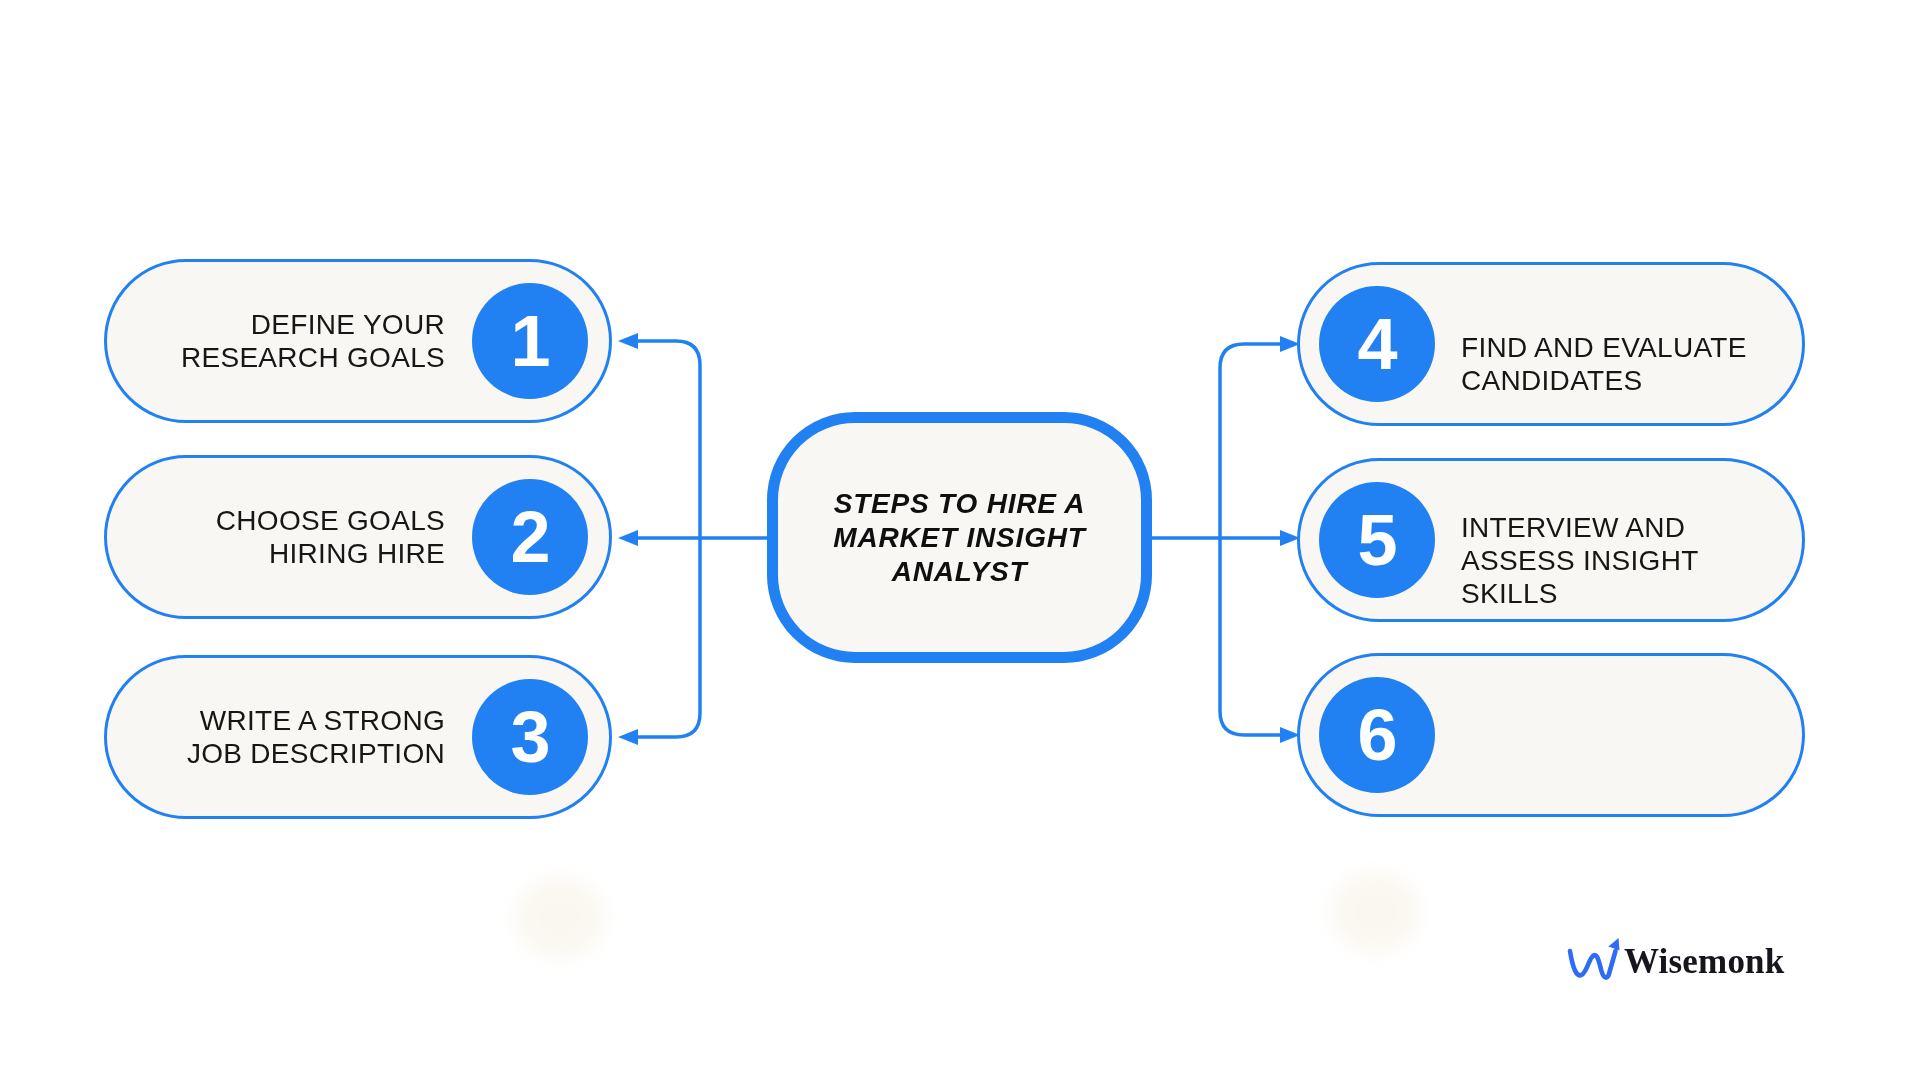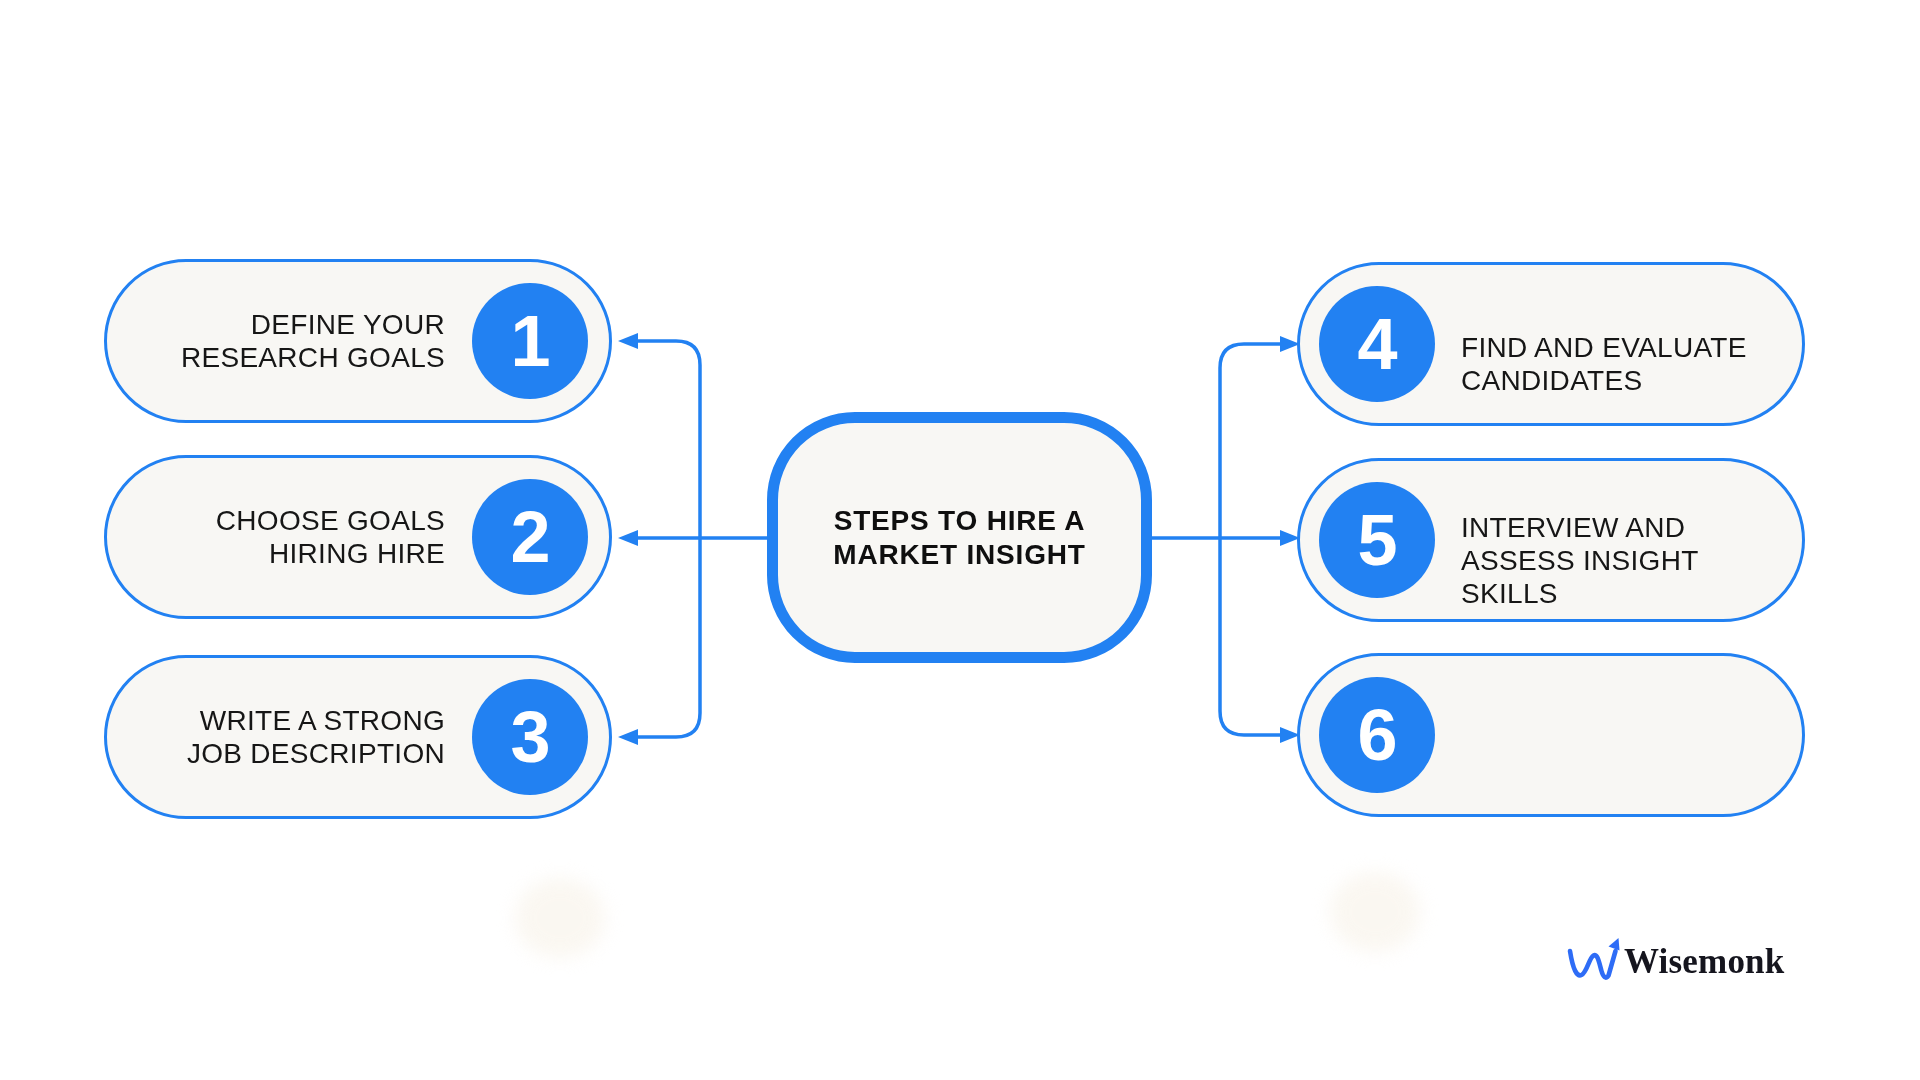--- a/index.html
+++ b/index.html
@@ -69,21 +69,21 @@
     position:absolute;left:767px;top:412px;width:385px;height:251px;
     background:var(--pill-bg);
     border:11px solid var(--accent);
     border-radius:88px;
     display:flex;align-items:center;justify-content:center;
   }
   .center-title{
     text-align:center;color:var(--title);
     font-size:28px;font-weight:800;line-height:34px;letter-spacing:.8px;
   }
-  .center-title span{display:block;}
+  .center-title span{display:block;font-style:italic;}
 
   
   .logo{
     position:absolute;left:1566px;top:930px;width:250px;height:64px;
     display:flex;align-items:center;
   }
   .logo-mark{width:58px;height:56px;flex:0 0 auto;}
   .logo-text{
     font-family:"Liberation Serif", serif;
     font-weight:700;font-size:35px;color:#15151E;letter-spacing:.2px;
@@ -165,20 +165,21 @@
 <div class="pill side-right p6">
   <div class="badge">
     <span class="num">6</span>
   </div>
 </div>
 
 <div class="center-box">
   <div class="center-title">
     <span>STEPS TO HIRE A</span>
     <span>MARKET INSIGHT</span>
+    <span>ANALYST</span>
   </div>
 </div>
 
 <div class="logo">
   <svg class="logo-mark" viewBox="0 0 58 56" xmlns="http://www.w3.org/2000/svg" aria-hidden="true">
     <path d="M4 17 C7 36 11 43 15.5 41 C21 38.5 23 24 27.5 21.5 C31.5 19.3 33 28 35.5 37 C37.3 43.5 40 45.5 42.5 41.5 L49.5 17" fill="none" stroke="#2E6CF6" stroke-width="4.6" stroke-linecap="round" stroke-linejoin="round"></path>
     <polygon points="52.5,4 42.5,12.5 53.5,16.5" fill="#2E6CF6"></polygon>
   </svg>
   <span class="logo-text">Wisemonk</span>
 </div>

